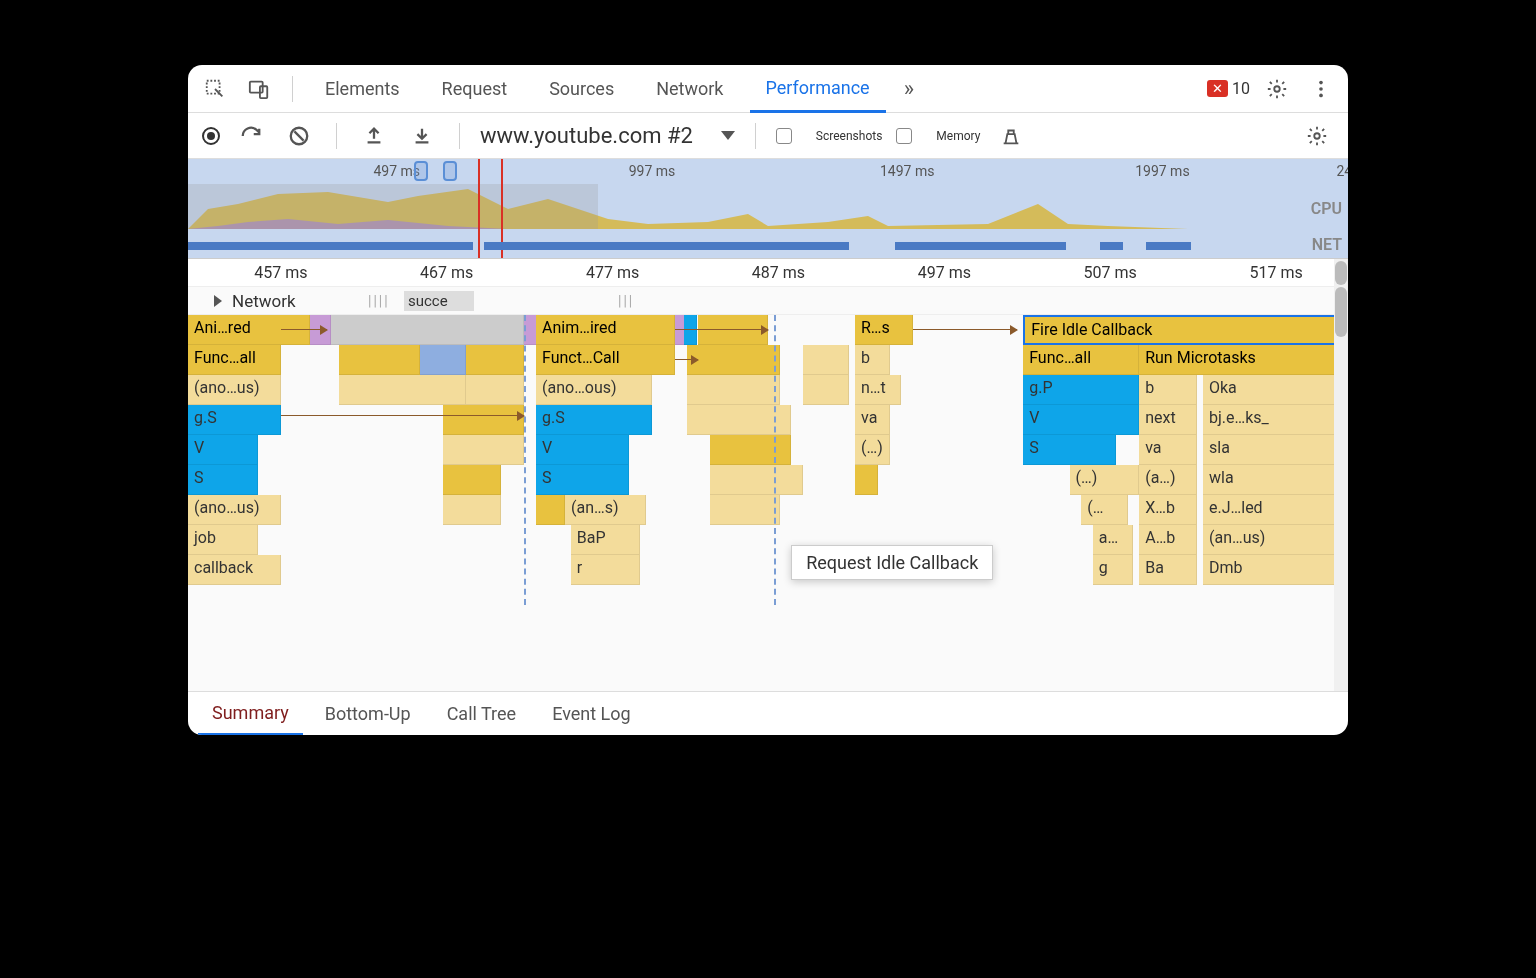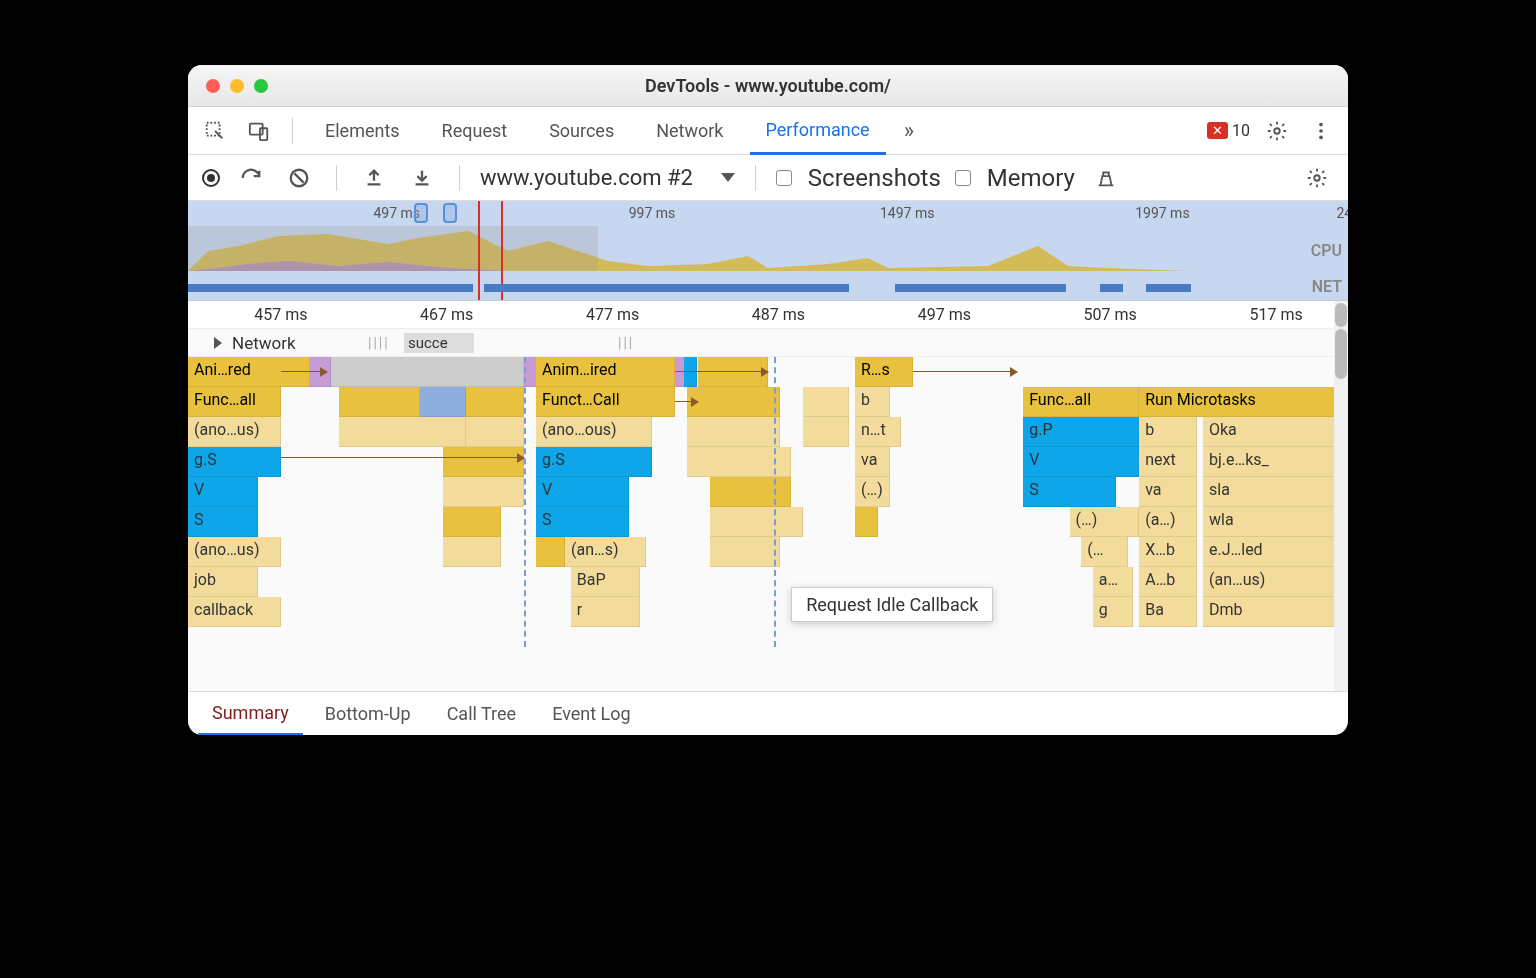--- a/index.html
+++ b/index.html
@@ -23,21 +23,21 @@
   .overflow { font-size:22px; color:#555; padding:0 8px; cursor:pointer;}
   .errbadge { background:#d93025; color:#fff; border-radius:3px; padding:1px 5px; font-size:13px; display:flex; align-items:center; gap:4px; margin-left:auto; }
   .errcount { color:#333; font-size:16px; margin-left:-2px; }
   
   
   .toolbar { height:46px; display:flex; align-items:center; padding:0 14px; gap:14px; border-bottom:1px solid #ddd; }
   .recbtn { width:18px; height:18px; border:2px solid #333; border-radius:50%; display:flex; align-items:center; justify-content:center; }
   .recbtn::after{content:"";width:8px;height:8px;background:#333;border-radius:50%;}
   .sel { font-size:22px; color:#333; }
   .dropdown { width:0;height:0;border-left:7px solid transparent;border-right:7px solid transparent;border-top:9px solid #555; margin-left:14px; cursor:pointer;}
-  .chk { display:flex; align-items:center; gap:16px; font-size:24px; color:#333;}
+  .chk { display:flex; align-items:center; gap:24px; font-size:12px; color:#333;}
   .chk .box { width:16px; height:16px; border:1.5px solid #888; border-radius:3px;}
   
   
   .overview { height:100px; background:#c7d7ef; position:relative; border-bottom:1px solid #ccc; }
   .ovticks { position:absolute; top:4px; left:0; right:0; height:16px; }
   .ovtick { position:absolute; font-size:14px; color:#555; transform:translateX(-50%);}
   .ovlabel { position:absolute; right:6px; font-size:16px; color:#888; font-weight:600;}
   .cpustrip { position:absolute; top:25px; left:0; right:20px; height:45px; }
   .netstrip { position:absolute; bottom:8px; left:0; right:20px; height:8px; }
   .netbar { position:absolute; height:8px; background:#4a7ac4; top:0;}
@@ -78,28 +78,20 @@
   .arrow { position:absolute; height:1px; background:#8b5a2b; z-index:5;}
   .arrow::after { content:""; position:absolute; right:-1px; top:-4px; width:0;height:0;border-top:5px solid transparent;border-bottom:5px solid transparent;border-left:8px solid #8b5a2b;}
   
   .dashed { position:absolute; top:0; height:290px; width:0; border-left:2px dashed #7a9dd4; z-index:3;}
 </style>
 </head>
 <body>
 
 <div class="window">
 
-  <div class="titlebar">
-    <div class="traffic">
-      <div class="dot red"></div>
-      <div class="dot yel"></div>
-      <div class="dot grn"></div>
-    </div>
-    <div class="title">DevTools - www.youtube.com/</div>
-  </div>
 
   <div class="tabs">
     <div class="iconbtn">
       <svg viewBox="0 0 24 24" fill="none" stroke="currentColor" stroke-width="2">
           <rect x="3" y="3" width="14" height="14" stroke-dasharray="2 2"></rect>
           <path d="M12 12 L20 20"></path>
         </svg>
     </div>
     <div class="iconbtn">
       <svg viewBox="0 0 24 24" fill="none" stroke="currentColor" stroke-width="2">
@@ -283,20 +275,21 @@
 
       <div class="fl c-yel" style="left:57.5%;top:0;width:5%">R…s</div>
       <div class="fl c-tan" style="left:57.5%;top:30px;width:3%">b</div>
       <div class="fl c-tan" style="left:57.5%;top:60px;width:4%">n…t</div>
       <div class="fl c-tan" style="left:57.5%;top:90px;width:3%">va</div>
       <div class="fl c-tan" style="left:57.5%;top:120px;width:3%">(…)</div>
       <div class="fl c-yel" style="left:57.5%;top:150px;width:2%"></div>
       <div class="fl c-tan" style="left:53%;top:30px;width:4%"></div>
       <div class="fl c-tan" style="left:53%;top:60px;width:4%"></div>
 
+      <div class="fl c-sel" style="left:72%;top:0;width:27%">Fire Idle Callback</div>
       <div class="fl c-yel" style="left:72%;top:30px;width:10%">Func…all</div>
       <div class="fl c-yel" style="left:82%;top:30px;width:17%">Run Microtasks</div>
       <div class="fl c-mint" style="left:72%;top:60px;width:10%">g.P</div>
       <div class="fl c-mint" style="left:72%;top:90px;width:10%">V</div>
       <div class="fl c-mint" style="left:72%;top:120px;width:8%">S</div>
 
       <div class="fl c-tan" style="left:82%;top:60px;width:5%">b</div>
       <div class="fl c-tan" style="left:82%;top:90px;width:5%">next</div>
       <div class="fl c-tan" style="left:82%;top:120px;width:5%">va</div>
       <div class="fl c-tan" style="left:76%;top:150px;width:6%">(…)</div>

